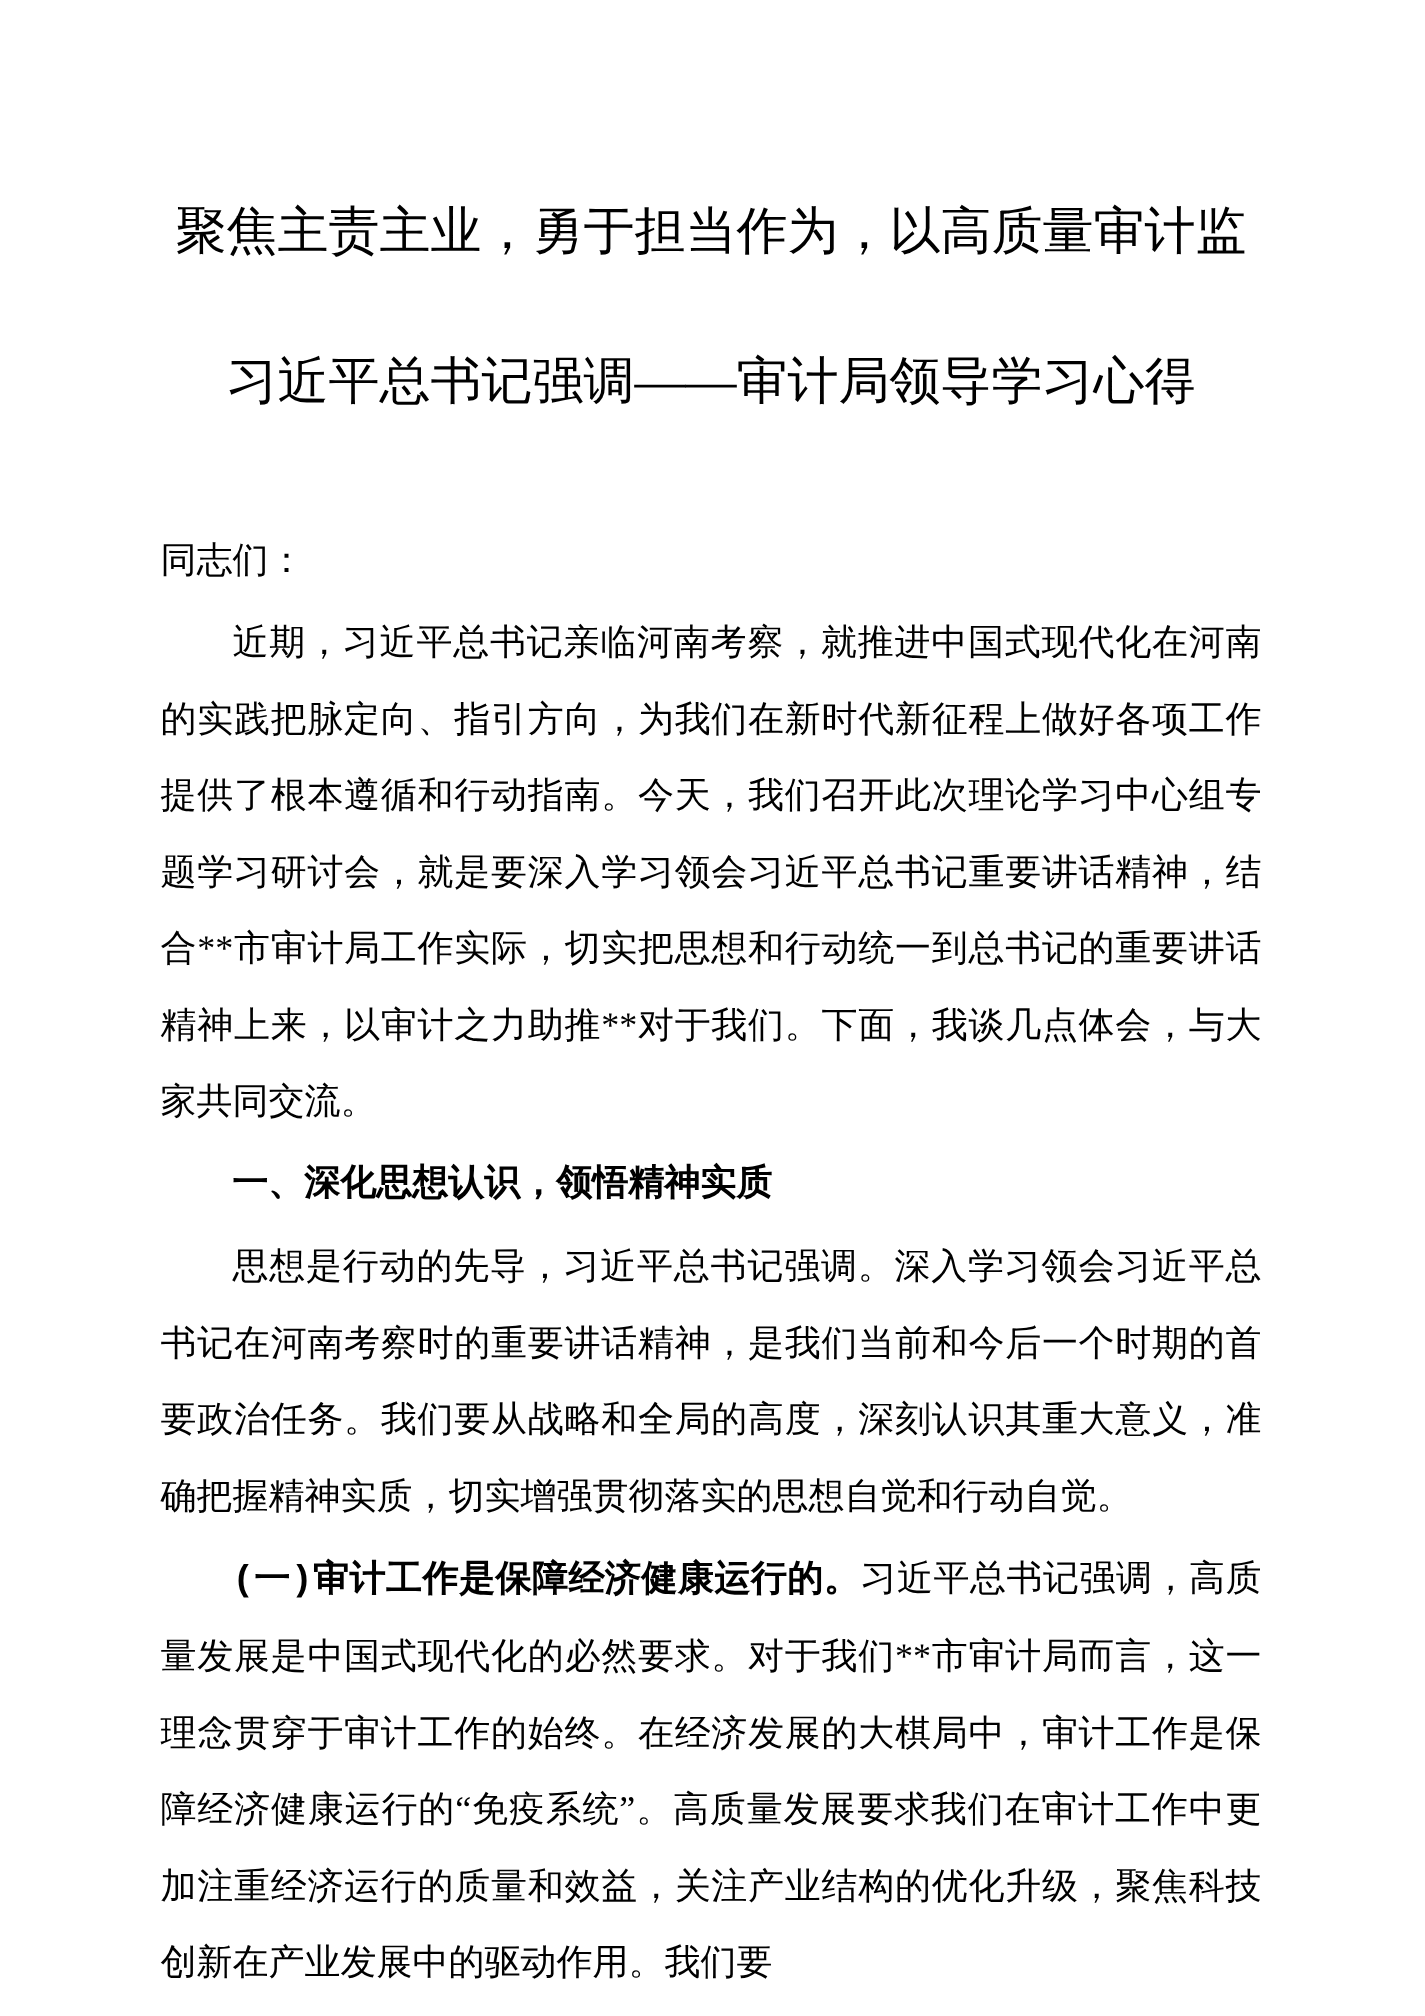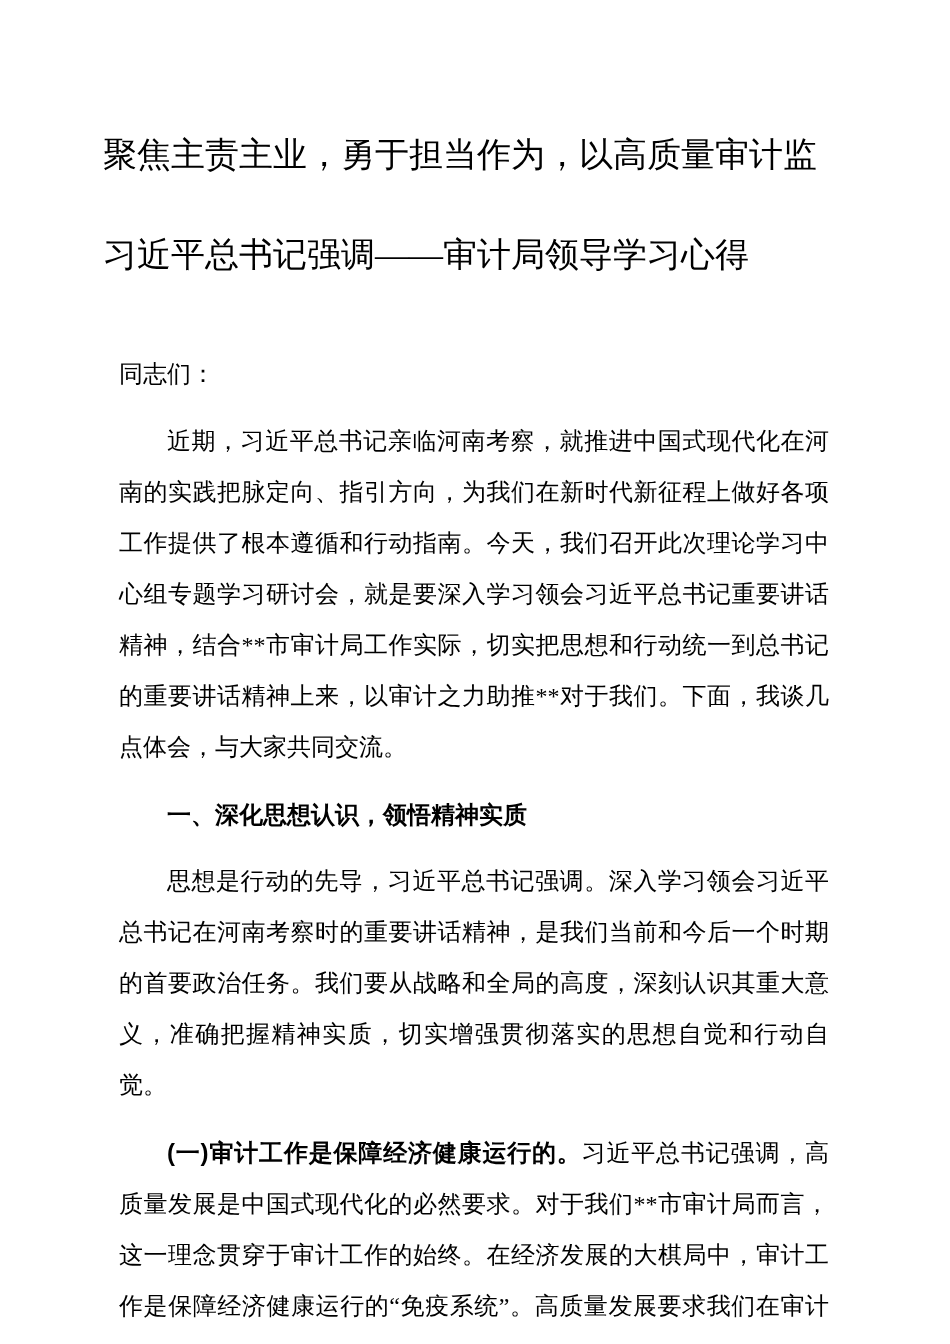--- a/index.html
+++ b/index.html
@@ -15,42 +15,42 @@
     box-sizing: border-box;
     background: #ffffff;
     color: #000000;
     padding: 105px 105px 0 103px;
     overflow: hidden;
     font-family: "Liberation Serif", "DejaVu Serif", serif;
   }
   .doc-title {
     font-size: 34px;
     line-height: 100px;
-    text-align: left;
+    text-align: center;
     font-weight: normal;
     letter-spacing: 0px;
     white-space: nowrap;
   }
   .doc-body {
     margin-top: 44px;
     font-size: 24px;
     line-height: 51px;
     text-align: justify;
     text-justify: inter-ideograph;
   }
   .doc-body p {
-    margin: 16px;
+    margin: 4px;
     padding: 0;
   }
   .indent {
     text-indent: 2em;
   }
   .heading-bold {
     font-weight: bold;
-    font-family: Liberation Sans, sans-serif;
+    font-family: Liberation Mono, monospace;
   }
 </style>
 </head>
 <body>
 
 <div class="page">
 
   <div class="doc-title">
     <div>聚焦主责主业，勇于担当作为，以高质量审计监</div>
     <div>习近平总书记强调——审计局领导学习心得</div>

